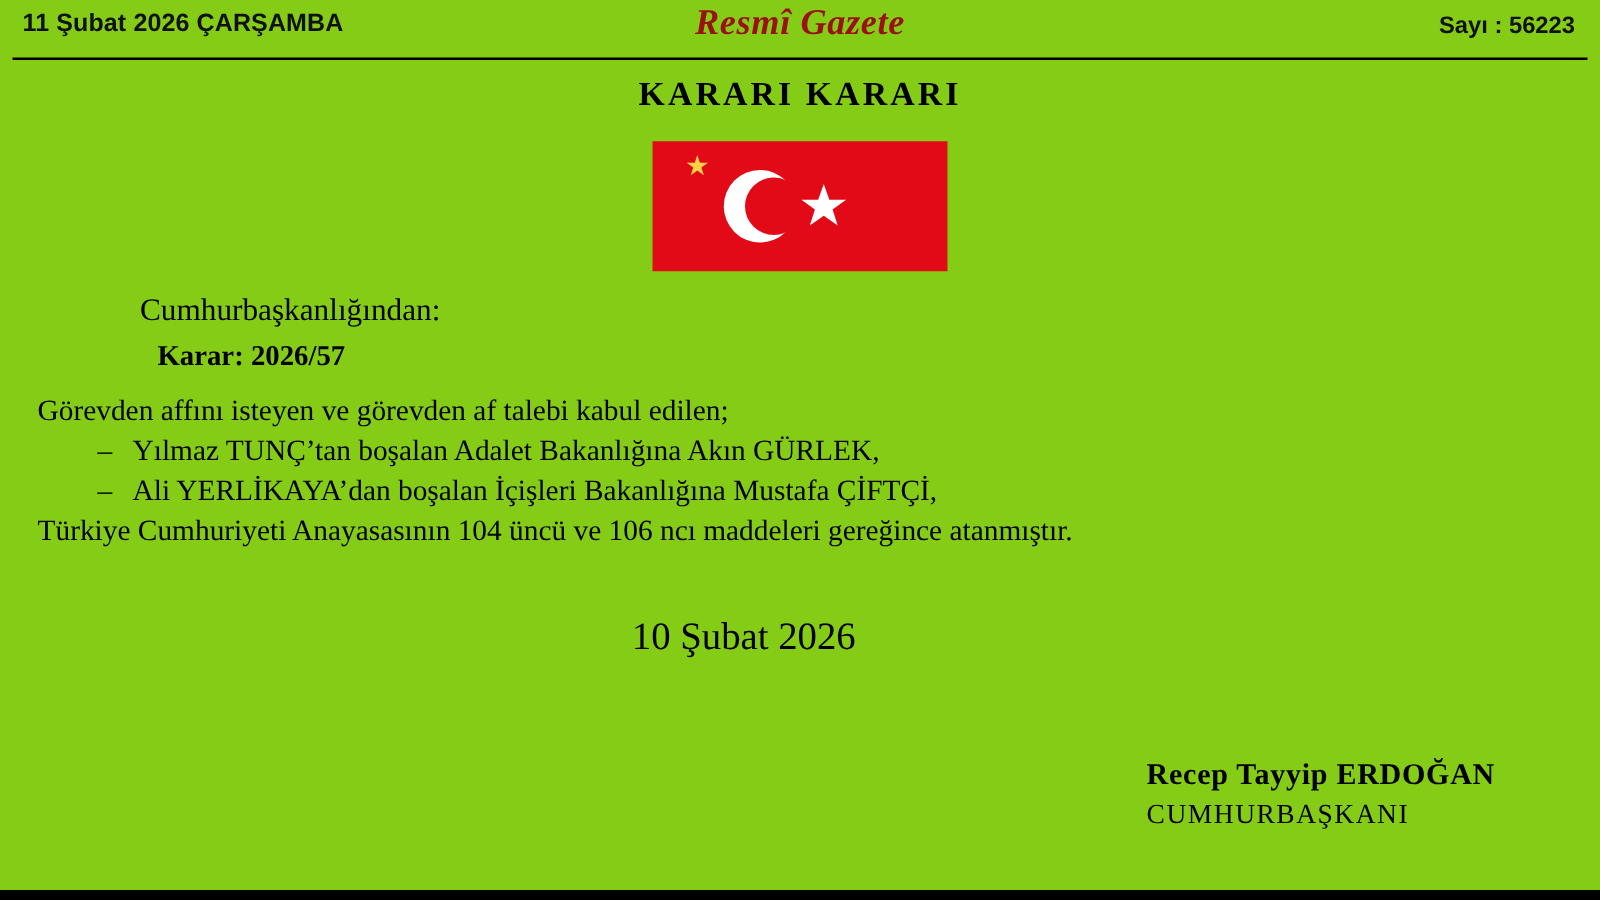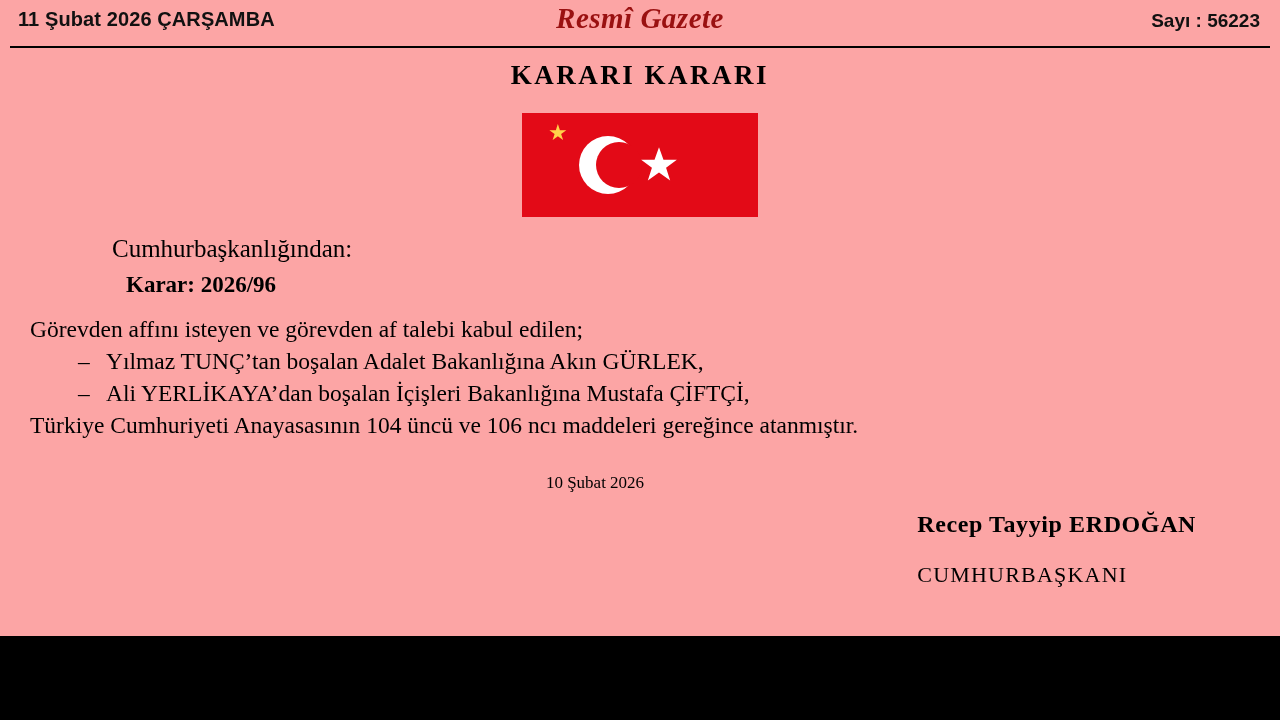--- a/index.html
+++ b/index.html
@@ -9,22 +9,22 @@
   }
   body {
     width: 1280px;
     height: 720px;
     overflow: hidden;
     font-family: "Liberation Serif", serif;
   }
   #page {
     position: relative;
     width: 1280px;
-    height: 636px;
-    background: #fca5a5;
+    height: 712px;
+    background: #84cc16;
     box-sizing: border-box;
   }
 
   
   .masthead {
     position: relative;
     height: 46px;
     border-bottom: 2px solid #000;
     margin: 0 10px;
   }
@@ -157,41 +157,41 @@
   }
   .appointment-list li .dash {
     display: inline-block;
     width: 28px;
   }
   .closing {
     margin-top: 5px;
     font-size: 23.5px;
   }
   .doc-date {
-    margin-top: 34px;
-    text-align: center;
-    font-size: 17px;
+    margin-top: 52px;
+    text-align: center;
+    font-size: 31px;
     padding-right: 90px;
   }
 
   
   .signature {
     position: absolute;
     right: 84px;
     bottom: 48px;
     text-align: left;
     color: #000;
   }
   .signature-name {
     font-size: 24px;
     font-weight: 700;
     letter-spacing: 0.6px;
   }
   .signature-title {
-    margin-top: 24px;
+    margin-top: 4px;
     font-size: 22px;
     letter-spacing: 1.2px;
   }
 </style>
 </head>
 <body>
 
 <div id="page">
 
   <div class="masthead">
@@ -208,21 +208,21 @@
       <div class="crescent-outer"></div>
       <div class="crescent-inner"></div>
       <svg class="star-main" viewBox="0 0 100 100">
         <polygon points="50,3 61.8,36.3 97,36.3 68.6,57 79.4,90.5 50,70 20.6,90.5 31.4,57 3,36.3 38.2,36.3" fill="#ffffff"></polygon>
       </svg>
     </div>
   </div>
 
   <div class="body-wrap">
     <div class="from-line">Cumhurbaşkanlığından:</div>
-    <div class="decision-no">Karar: 2026/96</div>
+    <div class="decision-no">Karar: 2026/57</div>
     <div class="intro">Görevden affını isteyen ve görevden af talebi kabul edilen;</div>
 
     <ul class="appointment-list">
       <li>
         <span class="dash">–</span><span>Yılmaz TUNÇ’tan boşalan Adalet Bakanlığına Akın GÜRLEK,</span>
       </li>
       <li>
         <span class="dash">–</span><span>Ali YERLİKAYA’dan boşalan İçişleri Bakanlığına Mustafa ÇİFTÇİ,</span>
       </li>
     </ul>

